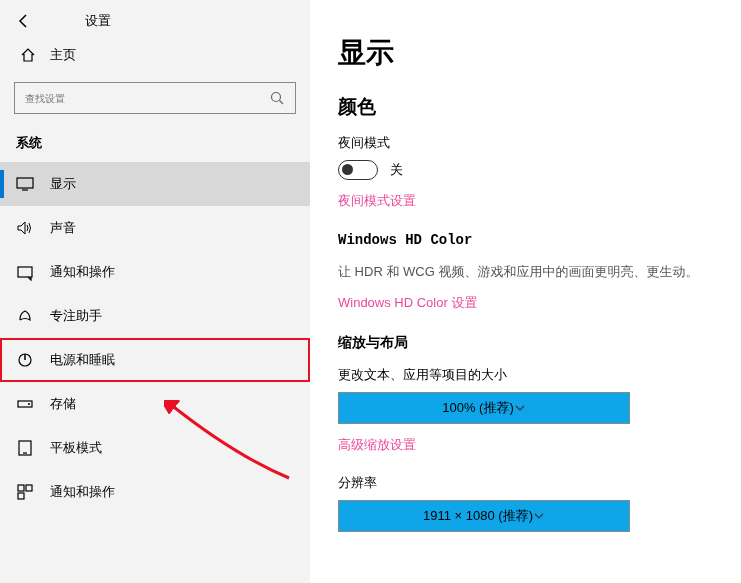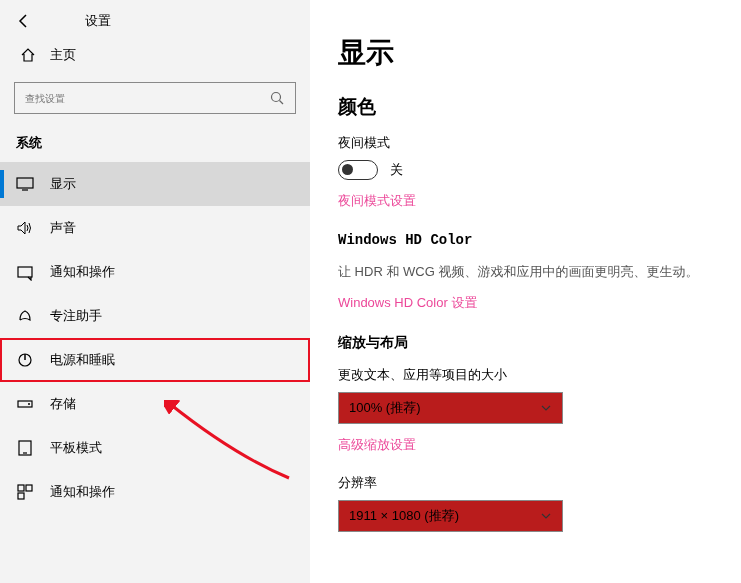--- a/index.html
+++ b/index.html
@@ -22,21 +22,21 @@
     .content { flex: 1; padding: 34px 26px 16px 28px; overflow: hidden; }
     h1 { font-size: 28px; font-weight: 600; margin-bottom: 22px; }
     h2 { font-size: 19px; font-weight: 600; margin-bottom: 14px; margin-top: 4px; }
     h2.med { font-size: 14px; margin-top: 8px; margin-bottom: 14px; font-family: Liberation Mono, monospace; }
     .field-label { font-size: 13px; margin-bottom: 8px; }
     .toggle-row { display: flex; align-items: center; gap: 12px; margin-bottom: 12px; }
     .toggle { width: 40px; height: 20px; border: 1.5px solid #333; border-radius: 10px; position: relative; cursor: pointer; }
     .toggle::after { content: ""; position: absolute; left: 3px; top: 3px; width: 11px; height: 11px; background: #333; border-radius: 50%; }
     .link { color: #ec4899; font-size: 13px; cursor: pointer; display: inline-block; margin-bottom: 14px; }
     .desc { font-size: 13px; color: #555; margin-bottom: 12px; line-height: 1.5; }
-    .dropdown { width: 225px; height: 32px; border: 1.5px solid #888; display: flex; align-items: center; justify-content: space-between; padding: 0 10px; margin-bottom: 12px; cursor: pointer; background: #b91c1c; }
+    .dropdown { width: 292px; height: 32px; border: 1.5px solid #888; display: flex; align-items: center; justify-content: center; padding: 0 10px; margin-bottom: 12px; cursor: pointer; background: #0ea5e9; }
     .dropdown-chev { width: 12px; height: 12px; }
     .annotation-arrow { position: absolute; left: 164px; top: 400px; width: 130px; height: 80px; pointer-events: none; }
     svg { display: block; }
   </style>
 </head>
 <body>
 
 <div class="sidebar">
   <div class="topbar">
     <span class="back-arrow">

